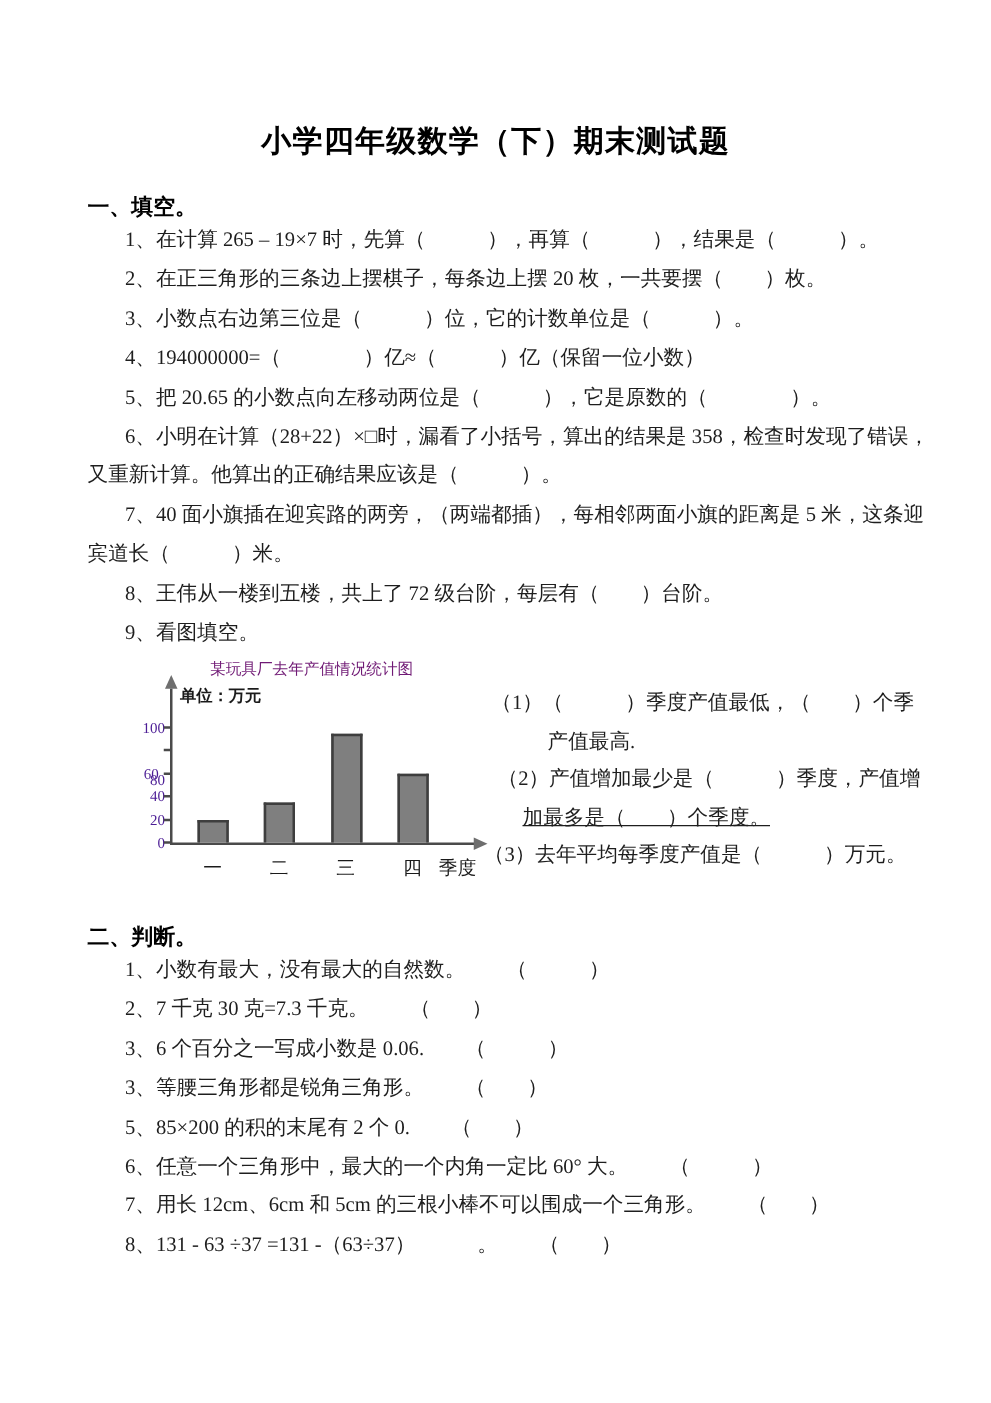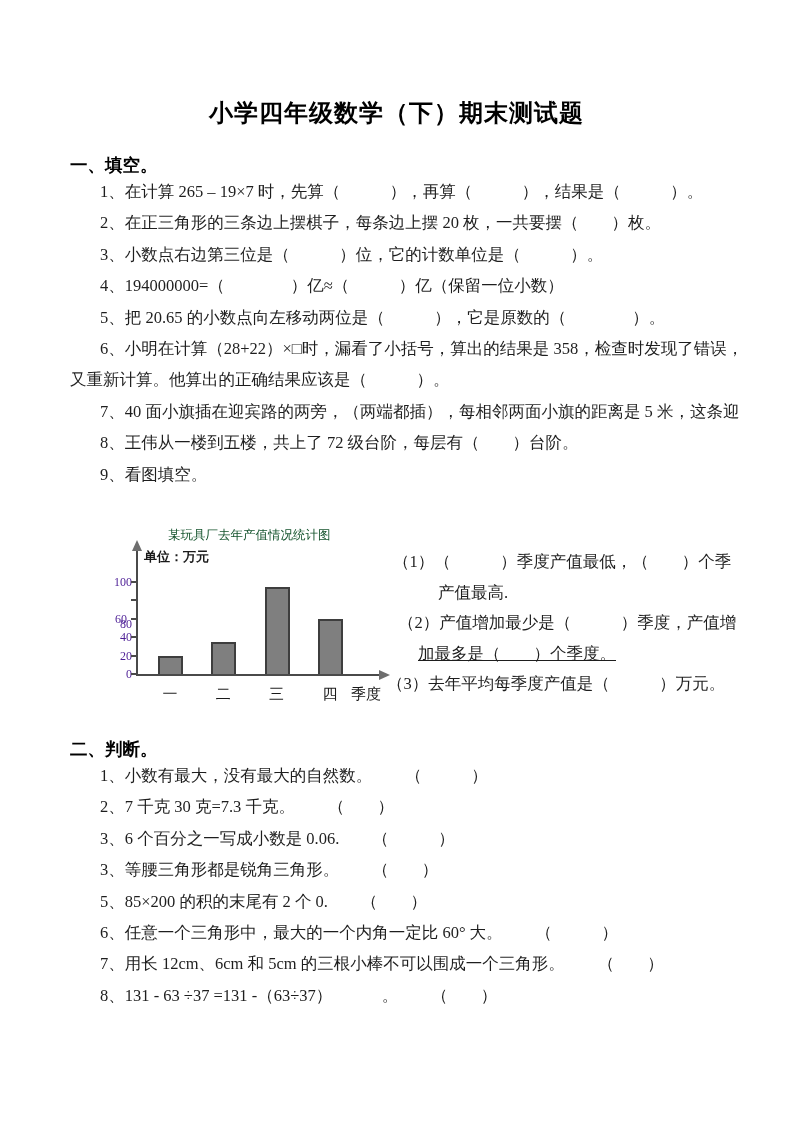--- a/index.html
+++ b/index.html
@@ -34,21 +34,21 @@
   #cq .qline{line-height:30.6px;height:30.6px;}
   #cq .qline:nth-child(1){padding-left:6px;}
   #cq .qline:nth-child(2){padding-left:51px;}
   #cq .qline:nth-child(3){padding-left:11px;}
   #cq .qline:nth-child(4){padding-left:31px;text-decoration:underline;}
   #cq .qline:nth-child(5){padding-left:0px;}
 
   
   #chart{position:absolute;left:110px;top:527px;width:300px;height:192px;}
   .chart-title{
-    position:absolute;left:58px;top:0px;font-size:12.5px;color:#14532d;
+    position:absolute;left:58px;top:0px;font-size:12.5px;color:#701a75;
     font-family:"Liberation Sans","DejaVu Sans",sans-serif;white-space:nowrap;
   }
   .unit-label{
     position:absolute;left:34px;top:21px;font-size:13px;font-weight:bold;color:#1a1a1a;
     font-family:"Liberation Sans","DejaVu Sans",sans-serif;white-space:nowrap;
   }
   .y-axis{position:absolute;left:26px;top:24px;width:2px;height:125px;background:#4a4a4a;}
   .x-axis{position:absolute;left:26px;top:147px;width:245px;height:2px;background:#4a4a4a;}
   .y-arrow{
     position:absolute;left:22px;top:13px;width:0;height:0;
@@ -82,20 +82,21 @@
     <div class="sec-heading">一、填空。</div>
     <div id="sec1-lines">
         <div class="qline indent">1、在计算 265 – 19×7 时，先算（　　　），再算（　　　），结果是（　　　）。</div>
         <div class="qline indent">2、在正三角形的三条边上摆棋子，每条边上摆 20 枚，一共要摆（　　）枚。</div>
         <div class="qline indent">3、小数点右边第三位是（　　　）位，它的计数单位是（　　　）。</div>
         <div class="qline indent">4、194000000=（　　　　）亿≈（　　　）亿（保留一位小数）</div>
         <div class="qline indent">5、把 20.65 的小数点向左移动两位是（　　　），它是原数的（　　　　）。</div>
         <div class="qline indent">6、小明在计算（28+22）×□时，漏看了小括号，算出的结果是 358，检查时发现了错误，</div>
         <div class="qline">又重新计算。他算出的正确结果应该是（　　　）。</div>
         <div class="qline indent">7、40 面小旗插在迎宾路的两旁，（两端都插），每相邻两面小旗的距离是 5 米，这条迎</div>
+        <div class="qline">宾道长（　　　）米。</div>
         <div class="qline indent">8、王伟从一楼到五楼，共上了 72 级台阶，每层有（　　）台阶。</div>
         <div class="qline indent">9、看图填空。</div>
       </div>
   </div>
 
   <div id="chart">
     <div class="chart-title">某玩具厂去年产值情况统计图</div>
     <div class="y-arrow"></div>
     <div class="unit-label">单位：万元</div>
     <div class="y-axis"></div>

